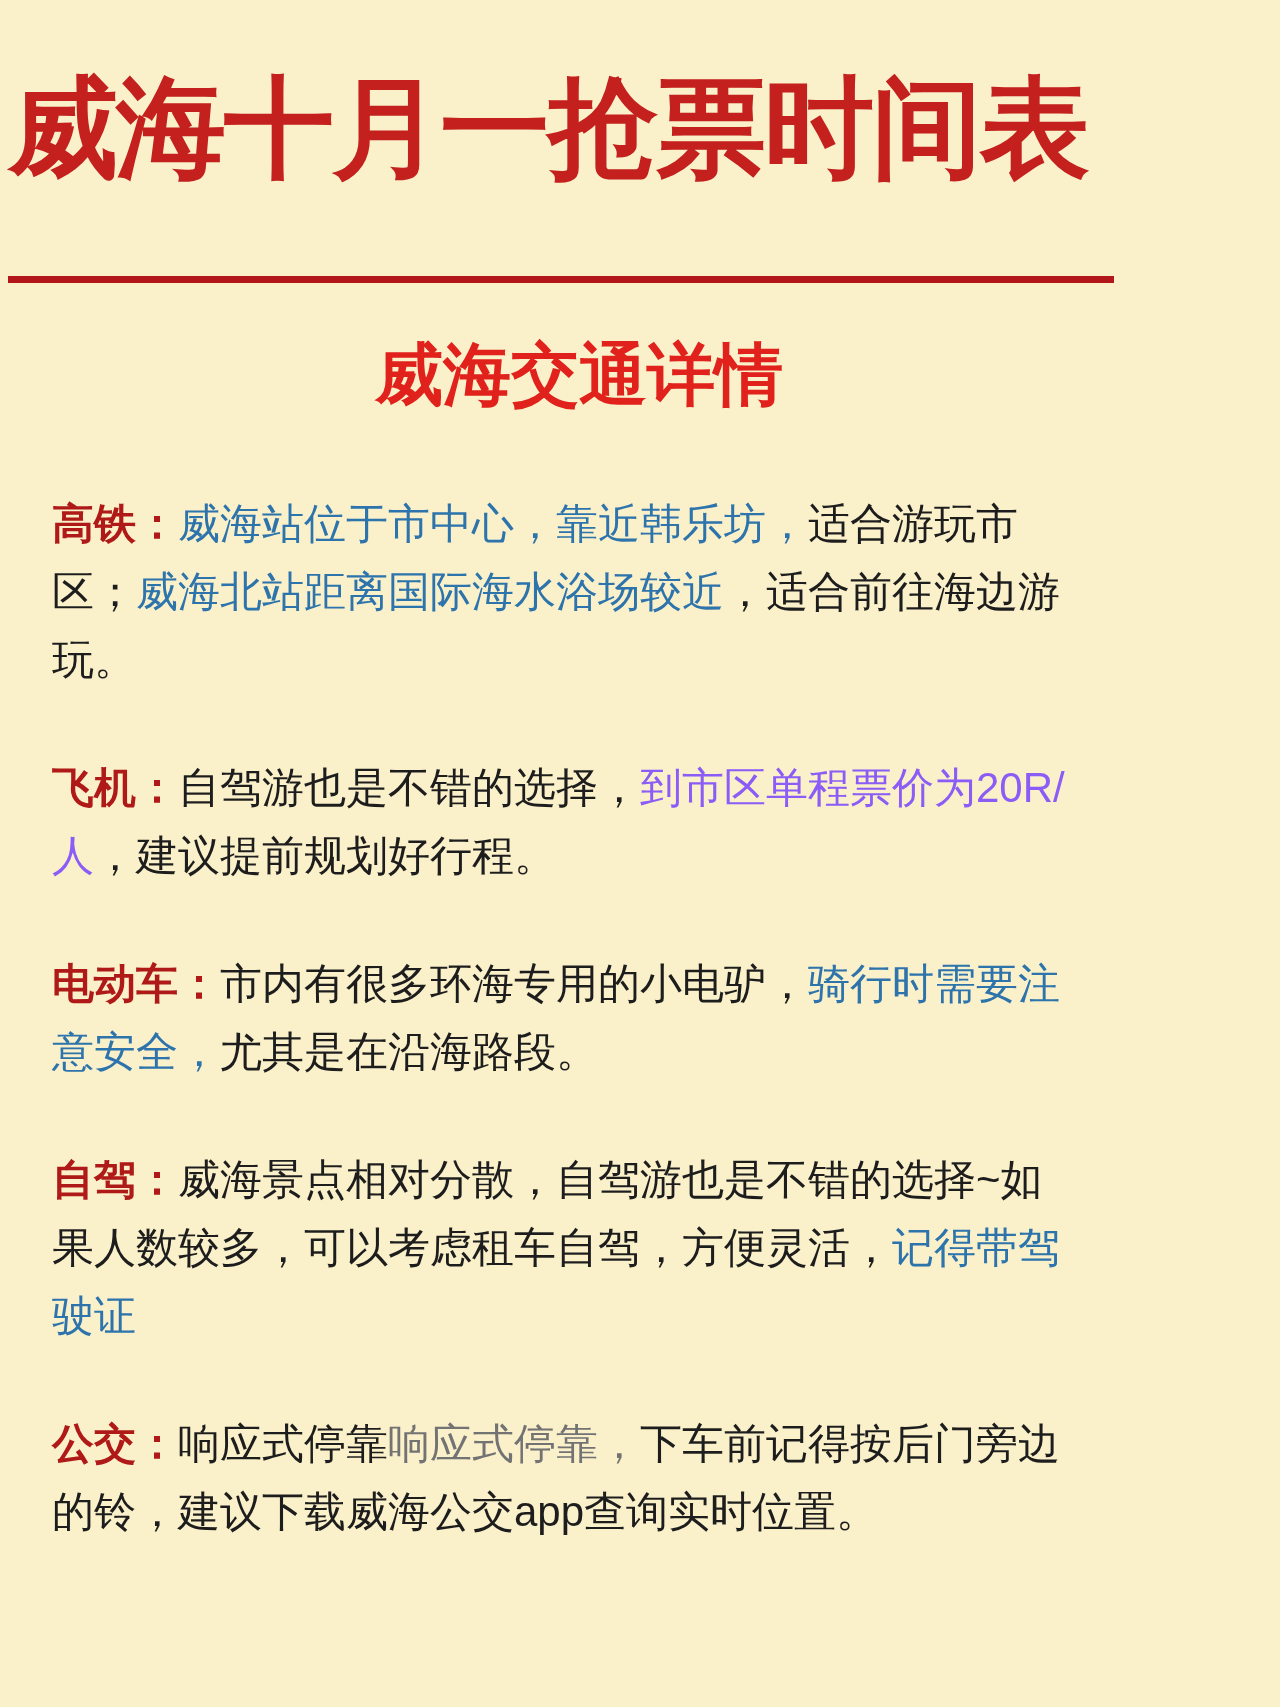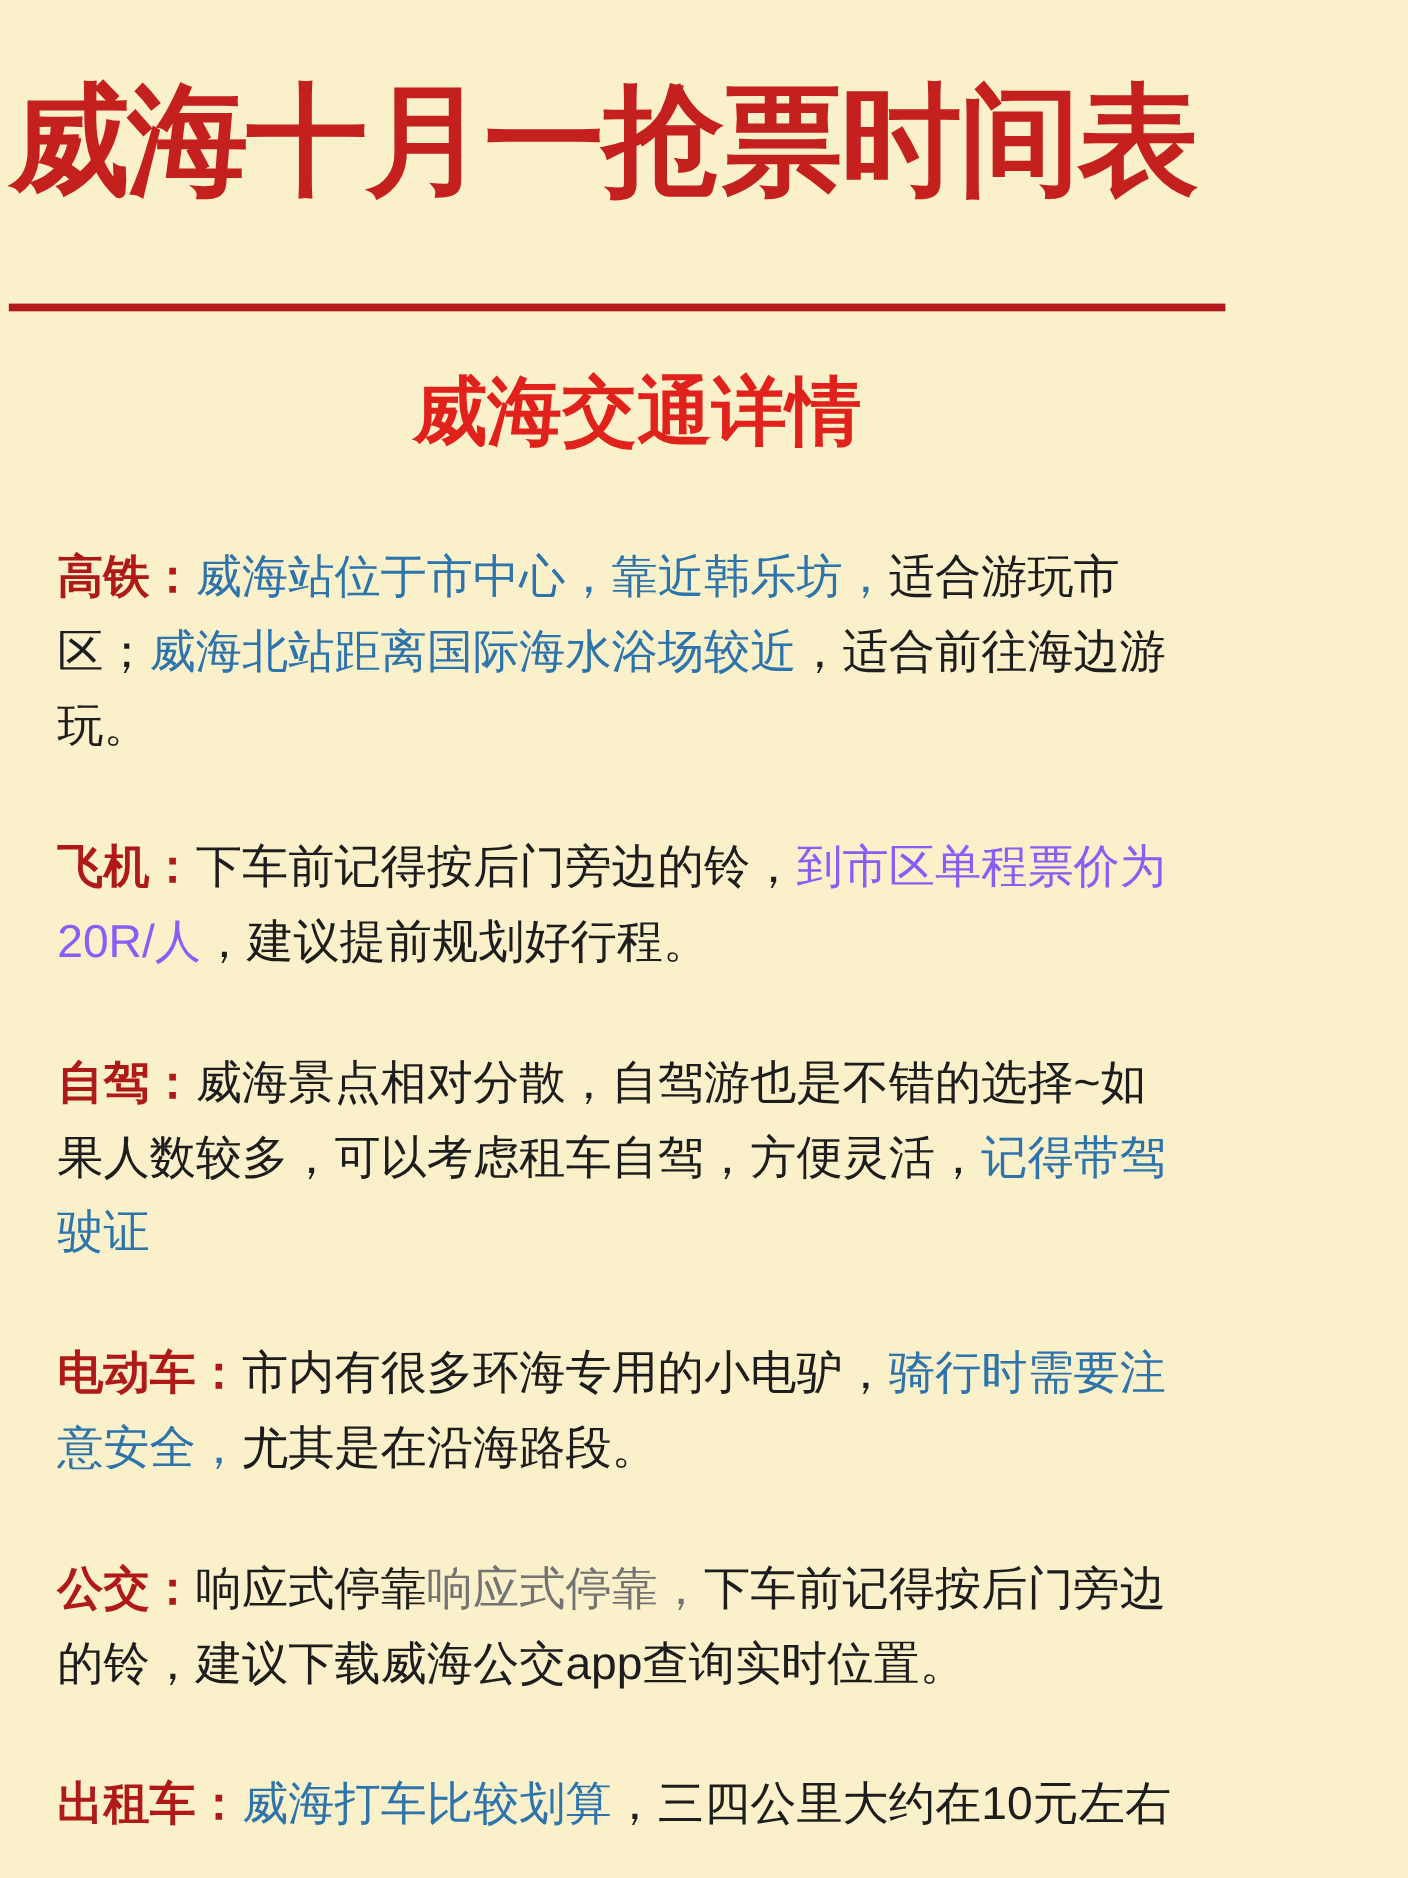--- a/index.html
+++ b/index.html
@@ -60,19 +60,18 @@
 </style>
 </head>
 <body style="background: rgb(250, 240, 202);">
 
 <div class="poster">
   <h1 class="page-title" style="color: rgb(195, 32, 30);">威海十月一抢票时间表</h1>
   <hr class="divider" style="background: rgb(178, 23, 27);">
   <h2 class="section-title" style="color: rgb(225, 34, 28);">威海交通详情</h2>
   <main class="sections">
       <p class="section"><span class="label" style="color: rgb(175, 25, 23);">高铁：</span><span class="seg" style="color: rgb(46, 116, 172);">威海站位于市中心，靠近韩乐坊，</span><span class="seg" style="color: rgb(29, 29, 29);">适合游玩市区；</span><span class="seg" style="color: rgb(46, 116, 172);">威海北站距离国际海水浴场较近</span><span class="seg" style="color: rgb(29, 29, 29);">，适合前往海边游玩。</span></p>
-      <p class="section"><span class="label" style="color: rgb(175, 25, 23);">飞机：</span><span class="seg" style="color: rgb(29, 29, 29);">下车前记得按后门旁边的铃，</span><span class="seg" style="color: #8b5cf6;">到市区单程票价为20R/人</span><span class="seg" style="color: rgb(29, 29, 29);">，建议提前规划好行程。</span></p>
+      <p class="section"><span class="label" style="color: rgb(175, 25, 23);">飞机：</span><span class="seg" style="color: rgb(29, 29, 29);">自驾游也是不错的选择，</span><span class="seg" style="color: #8b5cf6;">到市区单程票价为20R/人</span><span class="seg" style="color: rgb(29, 29, 29);">，建议提前规划好行程。</span></p>
+      <p class="section"><span class="label" style="color: rgb(175, 25, 23);">电动车：</span><span class="seg" style="color: rgb(29, 29, 29);">市内有很多环海专用的小电驴，</span><span class="seg" style="color: rgb(46, 116, 172);">骑行时需要注意安全，</span><span class="seg" style="color: rgb(29, 29, 29);">尤其是在沿海路段。</span></p>
       <p class="section"><span class="label" style="color: rgb(175, 25, 23);">自驾：</span><span class="seg" style="color: rgb(29, 29, 29);">威海景点相对分散，自驾游也是不错的选择~如果人数较多，可以考虑租车自驾，方便灵活，</span><span class="seg" style="color: rgb(46, 116, 172);">记得带驾驶证</span></p>
-      <p class="section"><span class="label" style="color: rgb(175, 25, 23);">电动车：</span><span class="seg" style="color: rgb(29, 29, 29);">市内有很多环海专用的小电驴，</span><span class="seg" style="color: rgb(46, 116, 172);">骑行时需要注意安全，</span><span class="seg" style="color: rgb(29, 29, 29);">尤其是在沿海路段。</span></p>
       <p class="section"><span class="label" style="color: rgb(175, 25, 23);">公交：</span><span class="seg" style="color: rgb(29, 29, 29);">响应式停靠</span><span class="seg" style="color: #737373;">响应式停靠，</span><span class="seg" style="color: rgb(29, 29, 29);">下车前记得按后门旁边的铃，建议下载威海公交app查询实时位置。</span></p>
-      <p class="section"><span class="label" style="color: rgb(175, 25, 23);">出租车：</span><span class="seg" style="color: rgb(46, 116, 172);">威海打车比较划算</span><span class="seg" style="color: rgb(29, 29, 29);">，三四公里大约在10元左右</span></p>
     </main>
 </div>
 
 </body></html>

